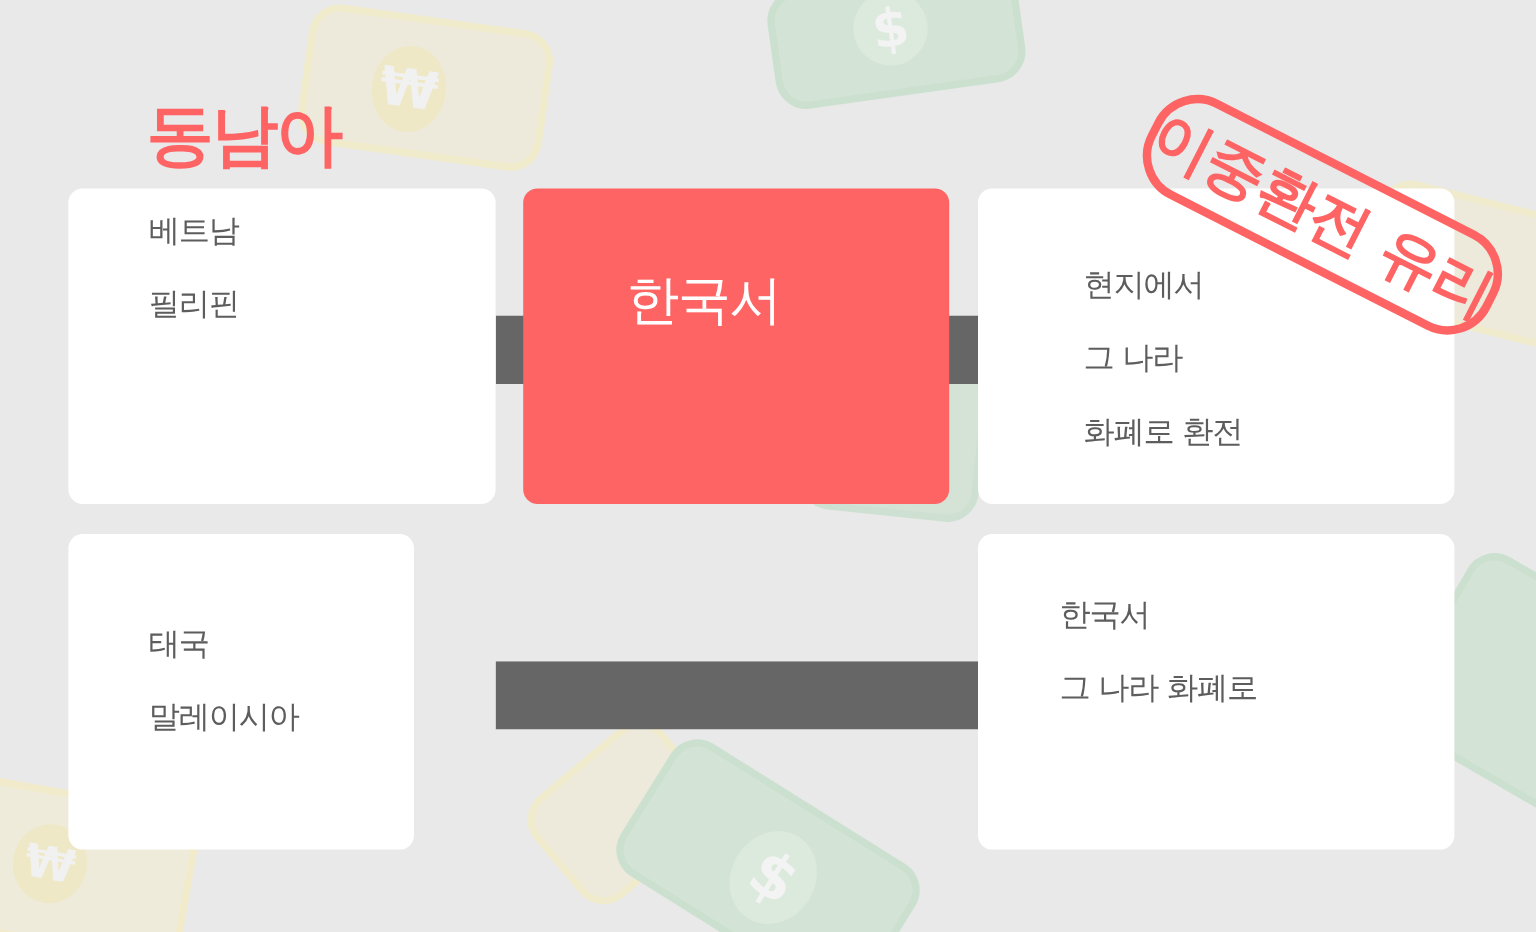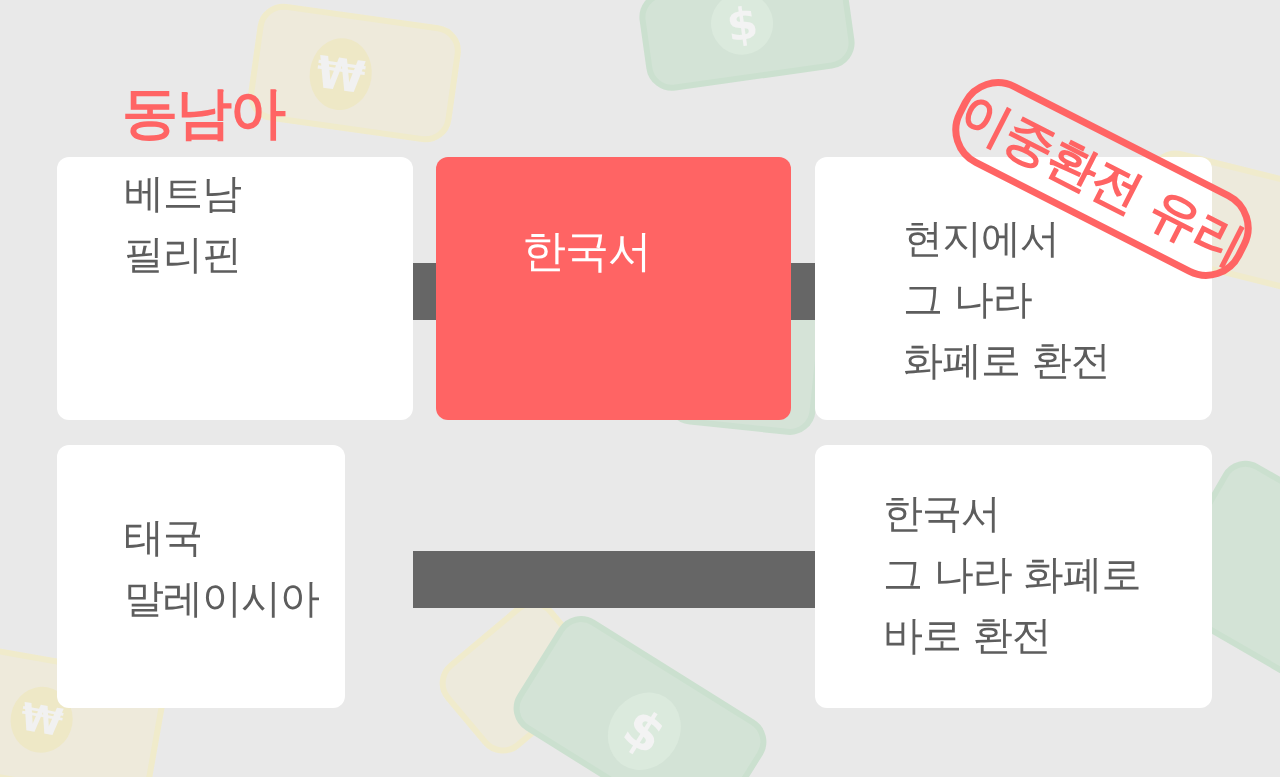--- a/index.html
+++ b/index.html
@@ -19,21 +19,21 @@
   .bill-yellow { background:#efebd9; border:6px solid #f2ecc6; }
   .bill-yellow .coin { background:#efe8c0; }
   .bill-green { background:#d3e3d6; border:6px solid #cbe0cf; }
   .bill-green .coin { background:#dbeadd; }
 
   .card {
     position:absolute; background:#ffffff; border-radius:12px;
     box-sizing:border-box;
   }
   .card .lines {
-    position:absolute; color:#5d5d5d; font-size:40px; line-height:61px;
+    position:absolute; color:#5d5d5d; font-size:26px; line-height:61px;
     letter-spacing:-1px;
   }
   .card .lines div { white-space:nowrap; }
   .card-red { background:#ff6464; }
   .card-red .lines { color:#ffffff; font-size:44px; line-height:66px; }
 
   .region-title {
     position:absolute; left:122px; top:76px; color:#ff6464;
     font-size:56px; font-weight:bold; letter-spacing:-2px;
   }
@@ -105,17 +105,16 @@
   <div class="lines" style="left:67px;top:62px;">
     <div>태국</div>
     <div>말레이시아</div>
   </div>
 </div>
 
 <div class="card" style="left:815px;top:445px;width:397px;height:263px;">
   <div class="lines" style="left:68px;top:38px;">
     <div>한국서</div>
     <div>그 나라 화폐로</div>
-    <div>바로 환전</div>
   </div>
 </div>
 
 <div class="stamp">이중환전 유리</div>
 
 </body></html>

